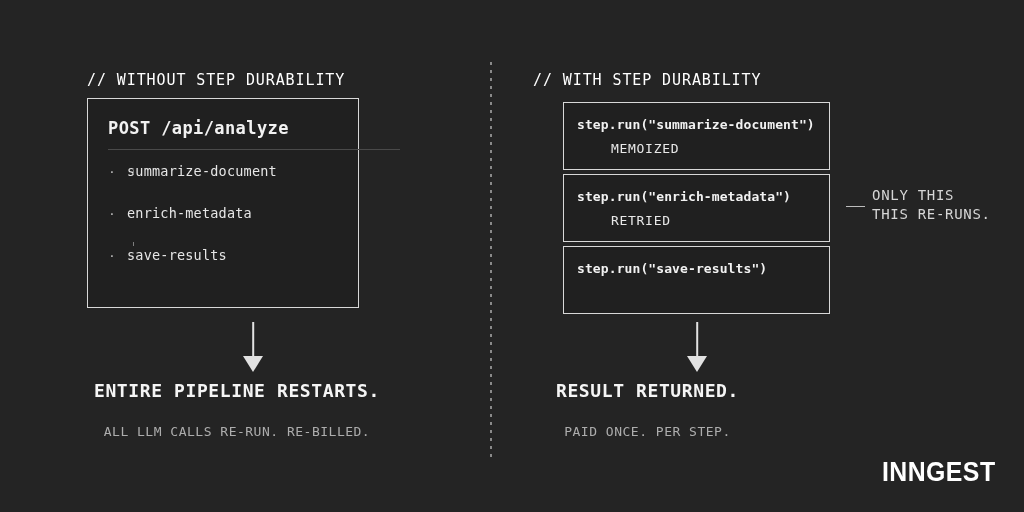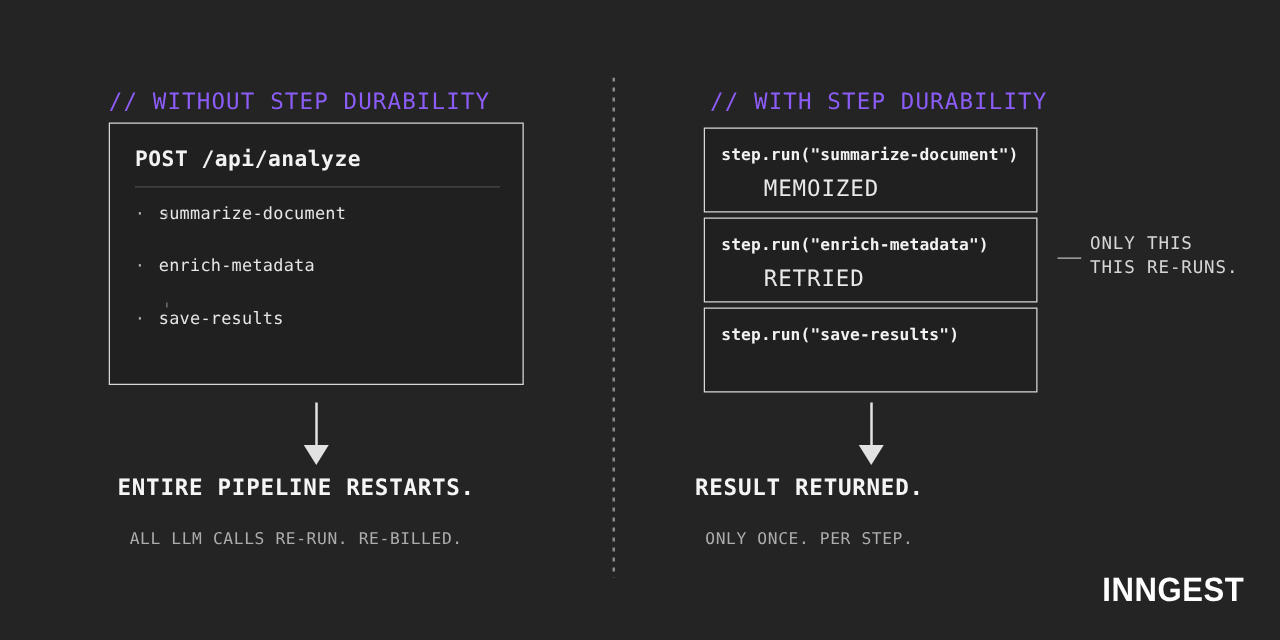--- a/index.html
+++ b/index.html
@@ -18,46 +18,46 @@
     position: relative;
     width: 1024px;
     height: 512px;
     background: #242424;
   }
 
   
   .comment {
     position: absolute;
     font-family: "DejaVu Sans Mono", monospace;
-    font-size: 18px;
+    font-size: 15px;
     letter-spacing: 0.9px;
-    color: #8b5cf6;
+    color: #ffffff;
     white-space: nowrap;
   }
   #comment-left  { left: 87px;  top: 71px; }
-  #comment-right { left: 568px; top: 71px; }
+  #comment-right { left: 533px; top: 71px; }
 
   
   .divider {
     position: absolute;
     left: 490px;
     top: 62px;
     width: 2px;
     height: 400px;
     background-image: linear-gradient(to bottom, #8a8a8a 0px, #8a8a8a 3px, rgba(0,0,0,0) 3px, rgba(0,0,0,0) 8px);
     background-size: 2px 8px;
     background-repeat: repeat-y;
   }
 
   
   .monolith {
     position: absolute;
     left: 87px;
     top: 98px;
-    width: 332px;
+    width: 272px;
     height: 210px;
     border: 1.6px solid #d8d8d8;
     background: #202020;
     box-sizing: border-box;
   }
   .monolith-title {
     position: absolute;
     left: 20px;
     top: 19px;
     font-family: "DejaVu Sans Mono", monospace;
@@ -120,21 +120,21 @@
     font-family: "DejaVu Sans Mono", monospace;
     font-size: 13px;
     font-weight: bold;
     letter-spacing: 0.1px;
     color: #f2f2f2;
     white-space: nowrap;
   }
   .step-status {
     margin-top: 9px;
     font-family: "DejaVu Sans Mono", monospace;
-    font-size: 18px;
+    font-size: 13px;
     letter-spacing: 0.7px;
     color: #e8e8e8;
     white-space: nowrap;
     padding-left: 34px;
   }
   
   .connector {
     position: absolute;
     left: 133px;
     width: 1px;
@@ -286,18 +286,18 @@
     <div class="head"></div>
   </div>
 
   <div class="outcome" id="outcome-left">
     <div class="line1">ENTIRE PIPELINE RESTARTS.</div>
     <div class="line2">ALL LLM CALLS RE-RUN. RE-BILLED.</div>
   </div>
 
   <div class="outcome" id="outcome-right">
     <div class="line1">RESULT RETURNED.</div>
-    <div class="line2">ONLY ONCE. PER STEP.</div>
+    <div class="line2">PAID ONCE. PER STEP.</div>
   </div>
 
   <div class="logo">INNGEST</div>
 
 </div>
 
 </body></html>

